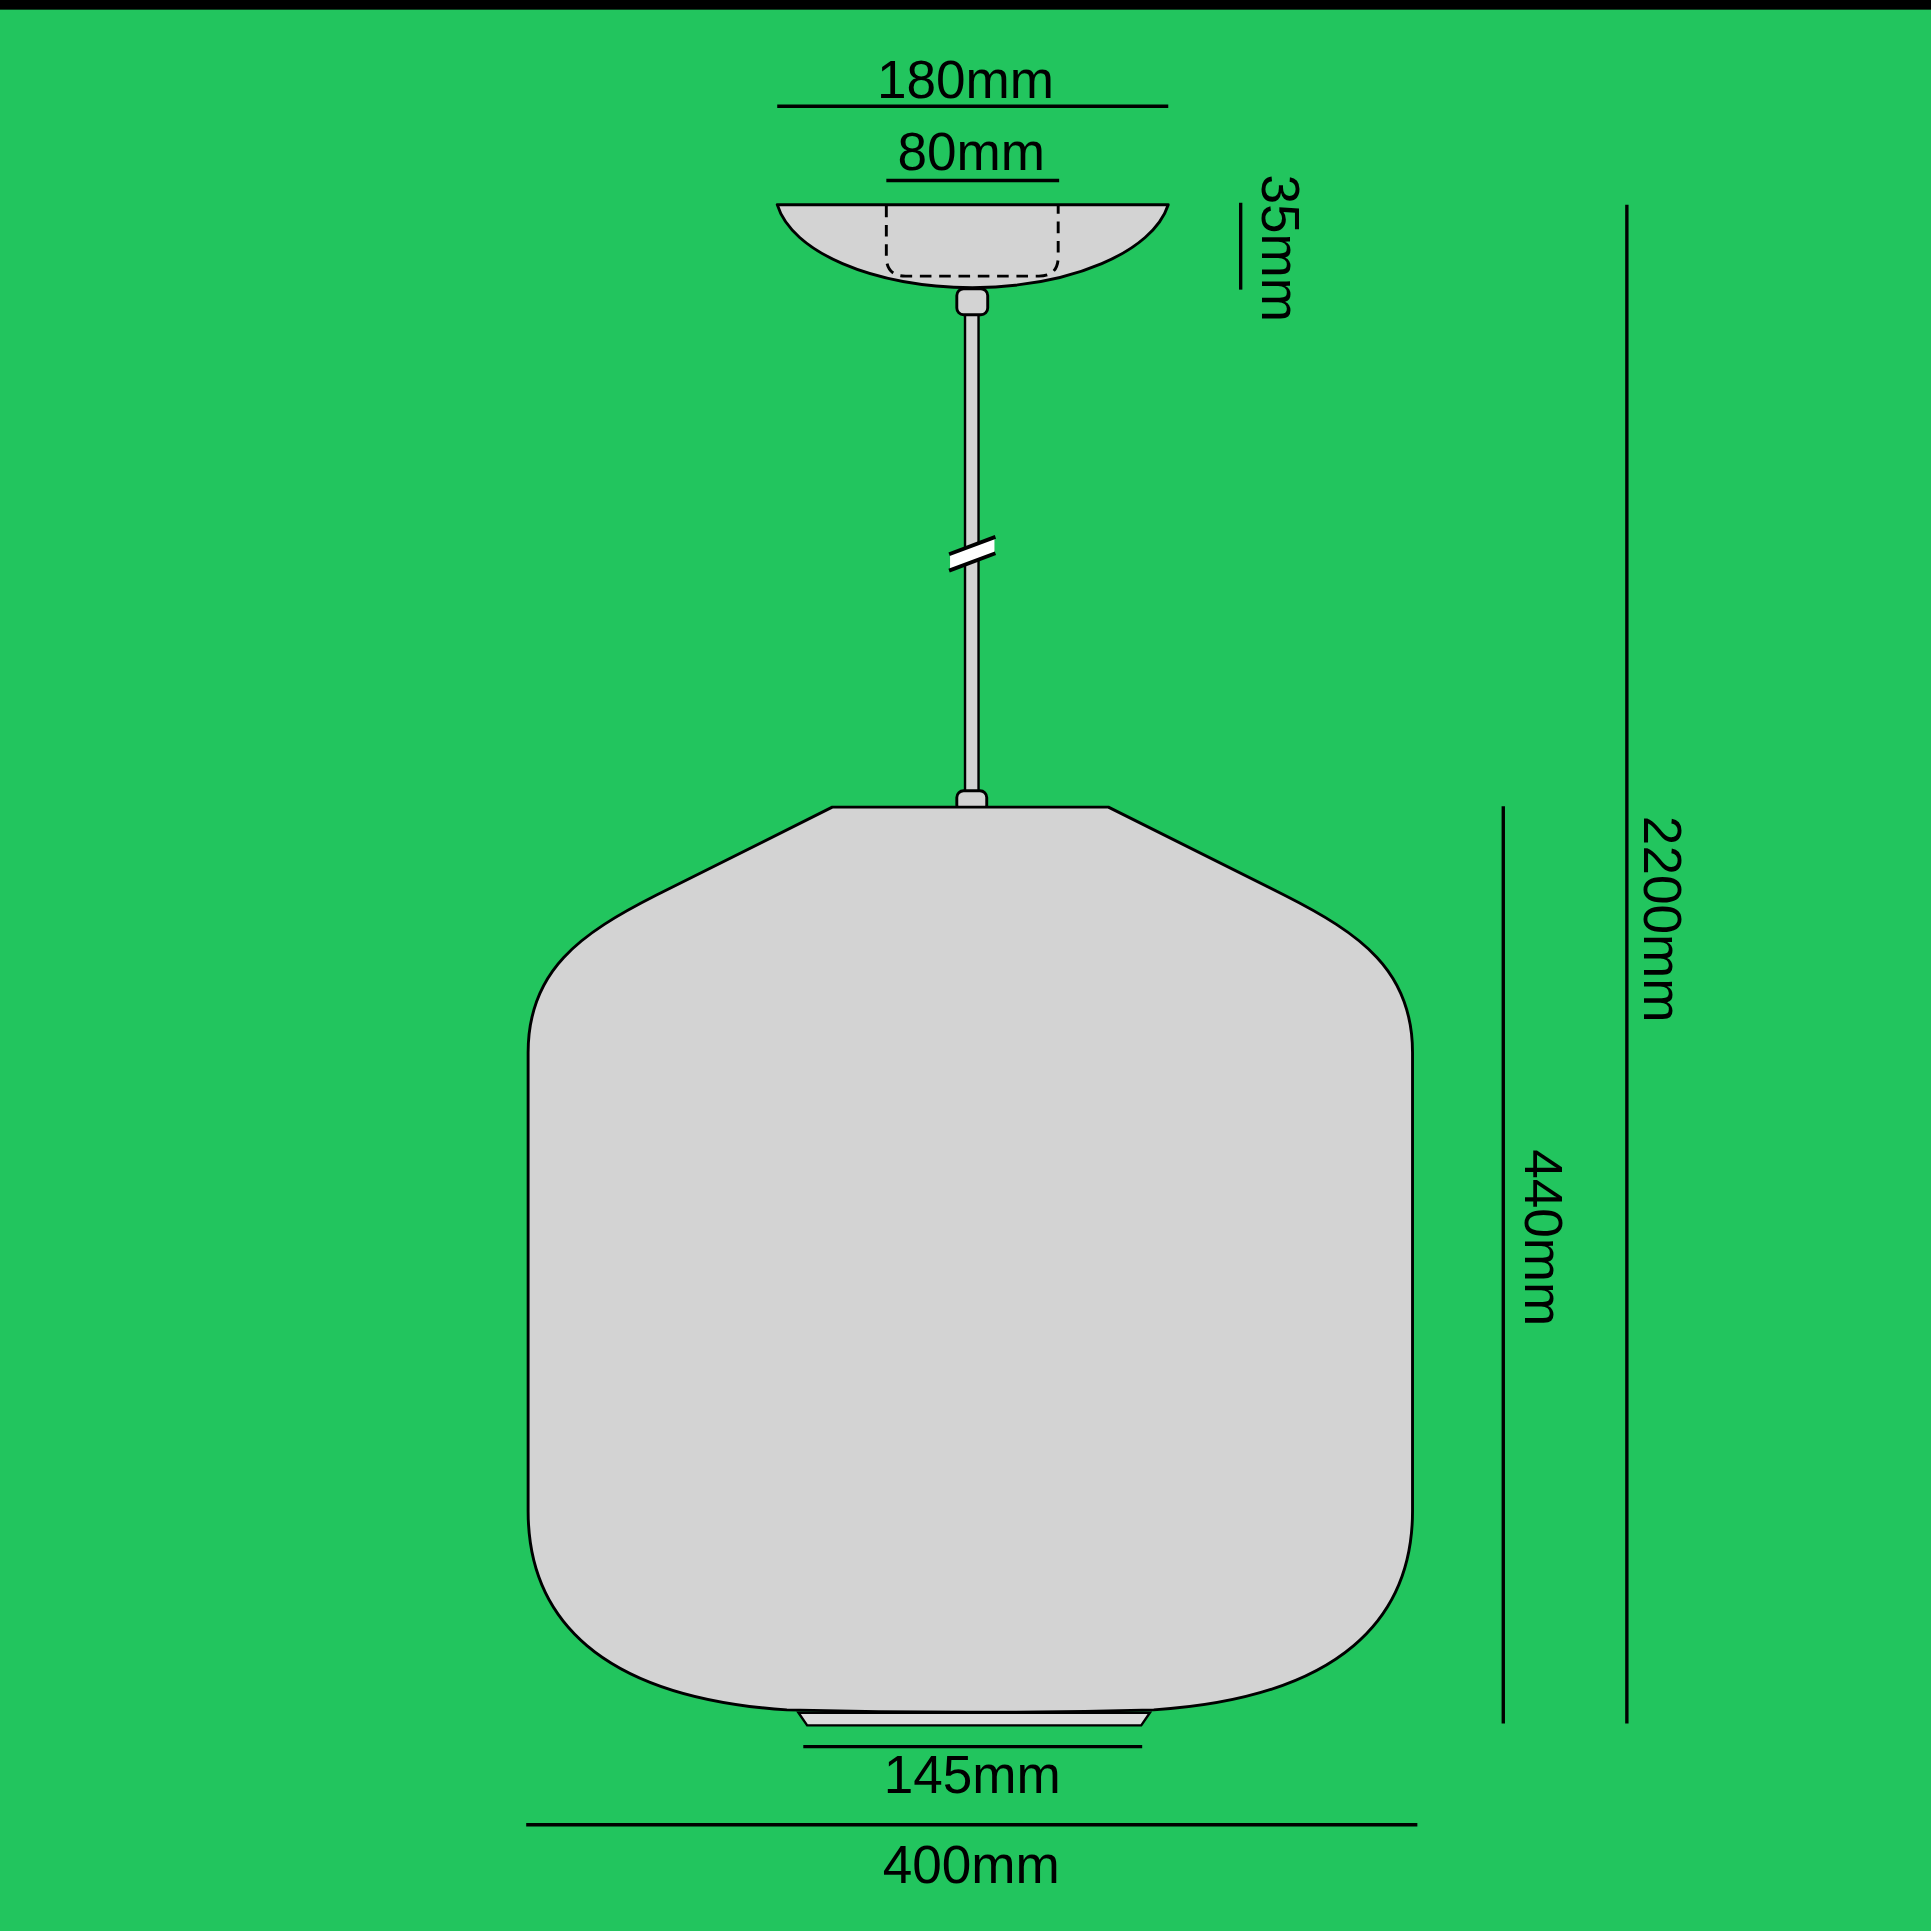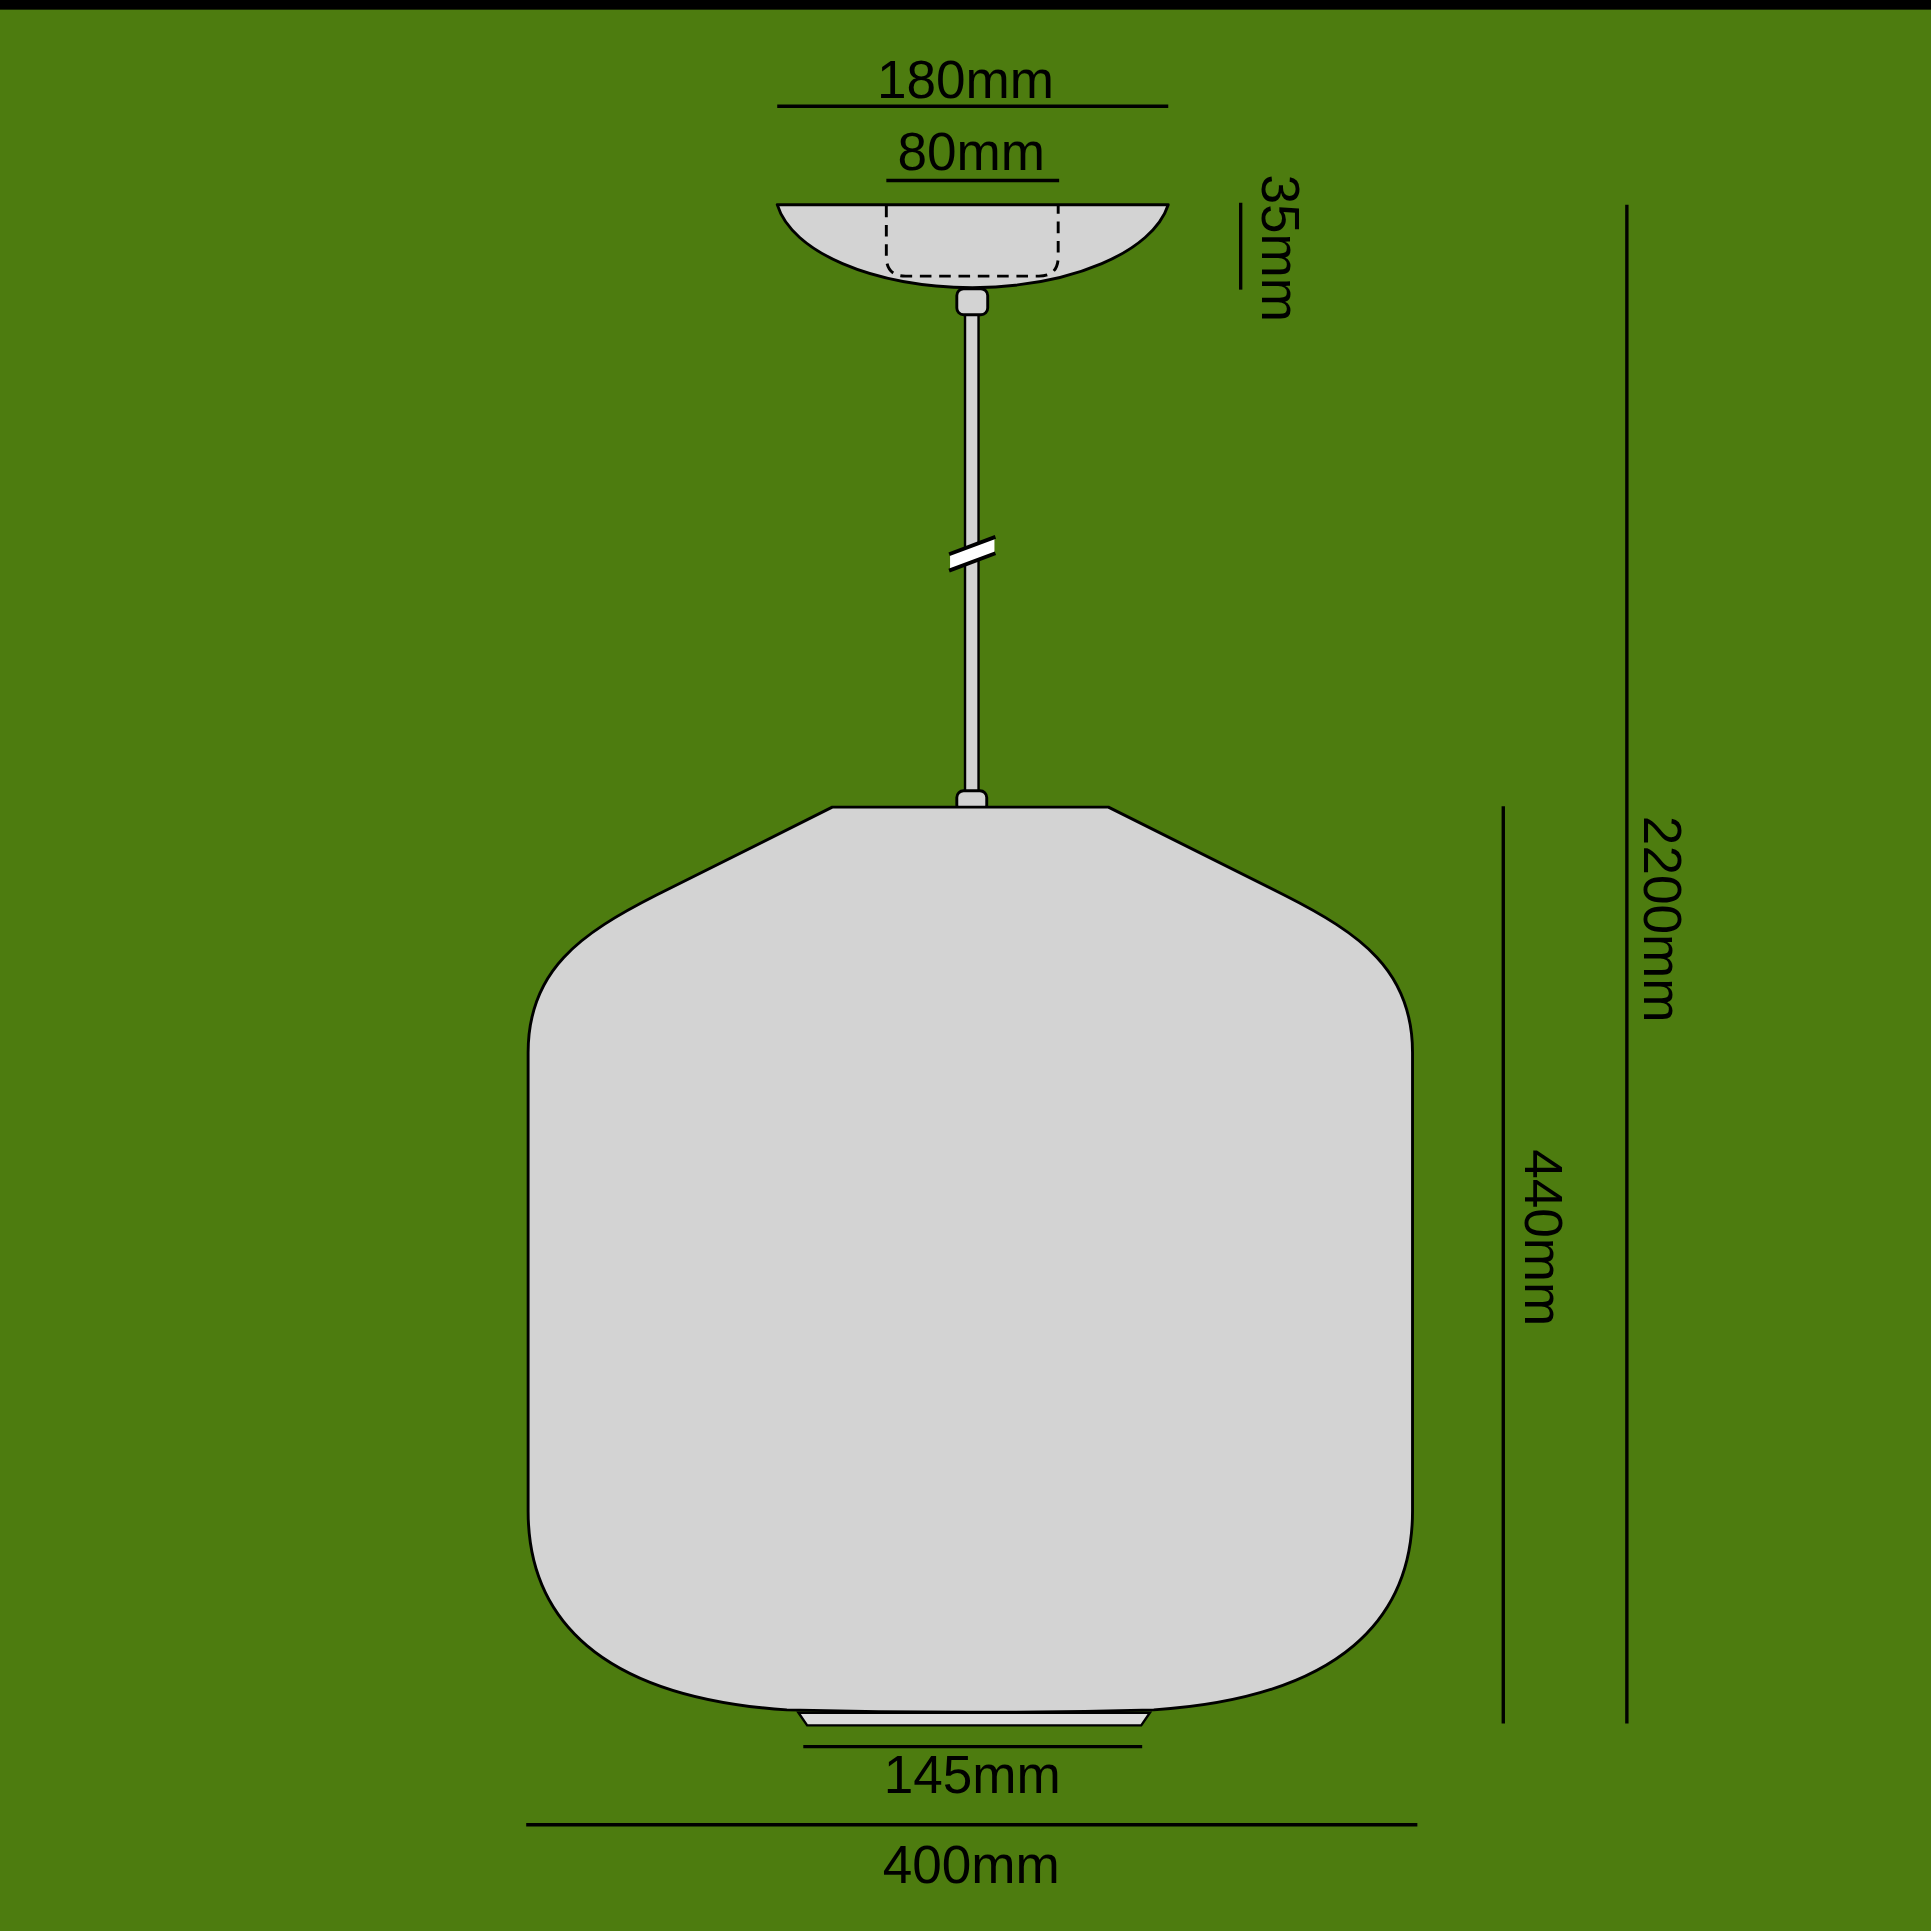--- a/index.html
+++ b/index.html
@@ -1,16 +1,16 @@
 <!DOCTYPE html>
 <html><head>
 <meta charset="utf-8">
 <style>
   html, body { margin: 0; padding: 0; background: #ffffff; }
-  .stage { width: 1931px; height: 1931px; position: relative; background: #4d7c0f; }
+  .stage { width: 1931px; height: 1931px; position: relative; background: #22c55e; }
   svg { display: block; width: 1931px; height: 1931px; }
   .dim-line { stroke: #000000; stroke-width: 3.5; fill: none; }
   .outline { stroke: #000000; stroke-width: 3; }
   .thin-outline { stroke: #000000; stroke-width: 2.5; }
   .dashed { stroke: #000000; stroke-width: 3; fill: none; stroke-dasharray: 12 8; }
   .break-stroke { stroke: #000000; stroke-width: 4; fill: none; }
   text.dim-label {
     font-family: "Liberation Sans", sans-serif;
     font-size: 55px;
     fill: #000000;

